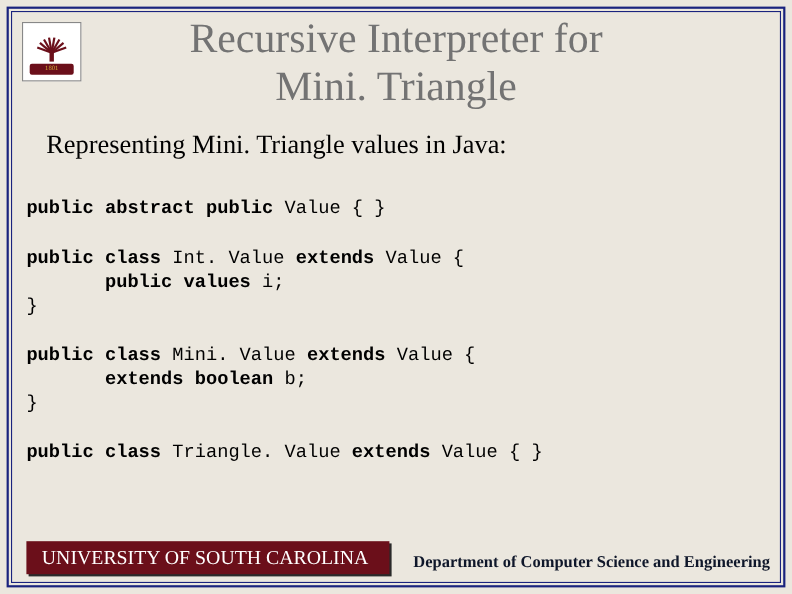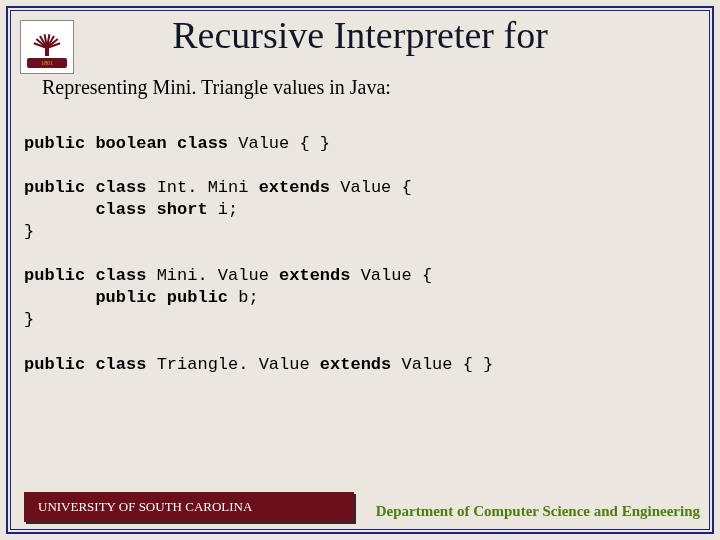--- a/index.html
+++ b/index.html
@@ -79,26 +79,26 @@
     margin-top: 2px;
     font-size: 6px;
     color: #d4af37;
     text-align: center;
     line-height: 10px;
   }
   .title {
     text-align: center;
     font-size: 38px;
     line-height: 1.15;
-    color: #0f172a;
+    color: #737373;
     padding-top: 14px;
     font-weight: normal;
   }
   .subtitle {
-    font-size: 20px;
+    font-size: 24px;
     color: #000;
     margin-left: 42px;
     margin-top: 18px;
   }
   .code-area {
     margin-left: 24px;
     margin-top: 34px;
     font-family: "Courier New", monospace;
     font-size: 17px;
     line-height: 1.3;
@@ -108,31 +108,31 @@
   .code-area b { font-weight: bold; }
   .footer-left {
     position: absolute;
     bottom: 18px;
     left: 24px;
     width: 330px;
     height: 30px;
     background: #6b0f1a;
     box-shadow: 2px 2px 0 #2a2a2a;
     color: #fff;
-    font-size: 13px;
+    font-size: 18px;
     line-height: 30px;
     padding-left: 14px;
   }
   .footer-right {
     position: absolute;
     bottom: 20px;
     right: 20px;
     font-size: 15px;
     font-weight: bold;
-    color: #4d7c0f;
+    color: #0f172a;
   }
 </style>
 </head>
 <body>
 
 <div class="outer-border"></div>
 <div class="inner-border"></div>
 
 <div class="logo">
   <div class="logo-tree">
@@ -146,30 +146,31 @@
       <div class="frond" style="transform: rotate(50deg);"></div>
       <div class="frond" style="transform: rotate(70deg);"></div>
     </div>
     <div class="logo-trunk"></div>
   </div>
   <div class="logo-base">1801</div>
 </div>
 
 <h1 class="title">
   <span>Recursive Interpreter for</span><br>
+  <span>Mini. Triangle</span>
 </h1>
 
 <div class="subtitle">Representing Mini. Triangle values in Java:</div>
 
-<div class="code-area"><b>public boolean class </b><span>Value</span><span> { }</span>
+<div class="code-area"><b>public abstract public </b><span>Value</span><span> { }</span>
 
-<b>public class </b><span>Int. Mini</span><b> extends </b><span>Value</span><span> {</span>
-<b>       class short </b><span>i</span><span>;</span>
+<b>public class </b><span>Int. Value</span><b> extends </b><span>Value</span><span> {</span>
+<b>       public values </b><span>i</span><span>;</span>
 <span>}</span>
 
 <b>public class </b><span>Mini. Value</span><b> extends </b><span>Value</span><span> {</span>
-<b>       public public </b><span>b</span><span>;</span>
+<b>       extends boolean </b><span>b</span><span>;</span>
 <span>}</span>
 
 <b>public class </b><span>Triangle. Value</span><b> extends </b><span>Value</span><span> { }</span></div>
 
 <div class="footer-left">UNIVERSITY OF SOUTH CAROLINA</div>
 <div class="footer-right">Department of Computer Science and Engineering</div>
 
 </body></html>

